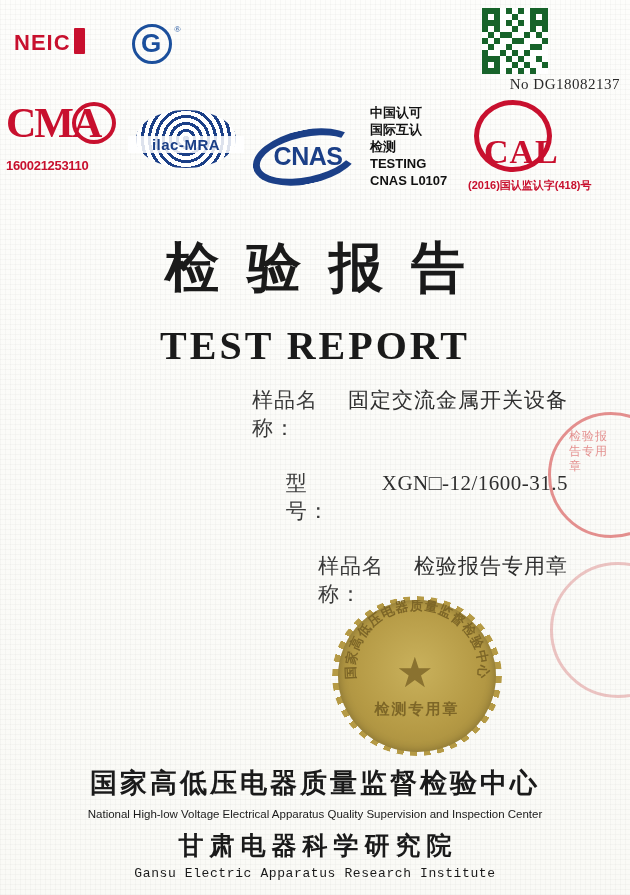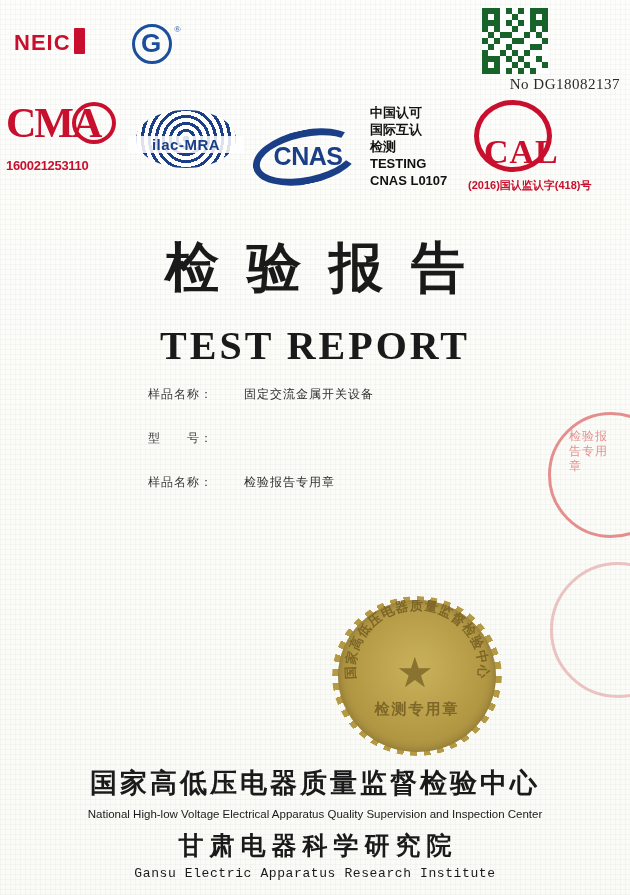--- a/index.html
+++ b/index.html
@@ -269,22 +269,23 @@
   .fields {
     position: absolute;
     left: 148px;
     top: 386px;
     width: 420px;
   }
   .field {
     display: flex;
     align-items: baseline;
     margin-bottom: 27px;
-    font-size: 12px;
+    font-size: 21px;
     color: #3a3a3a;
+    justify-content: flex-end;
   }
   .field .lbl {
     width: 96px;
     flex: none;
     letter-spacing: 1px;
   }
   .field .lbl.spaced {
     letter-spacing: 1px;
   }
   .field .val {
@@ -519,20 +520,21 @@
   <div class="cn-title">检验报告</div>
   <div class="en-title">TEST REPORT</div>
 
   <div class="fields">
     <div class="field">
       <span class="lbl">样品名称：</span>
       <span class="val">固定交流金属开关设备</span>
     </div>
     <div class="field">
       <span class="lbl spaced">型　　号：</span>
+      <span class="val mono">XGN□-12/1600-31.5</span>
     </div>
     <div class="field">
       <span class="lbl">样品名称：</span>
       <span class="val">检验报告专用章</span>
     </div>
   </div>
 
   <div class="stamp">
     <div class="v">检验报告专用章</div>
   </div>

